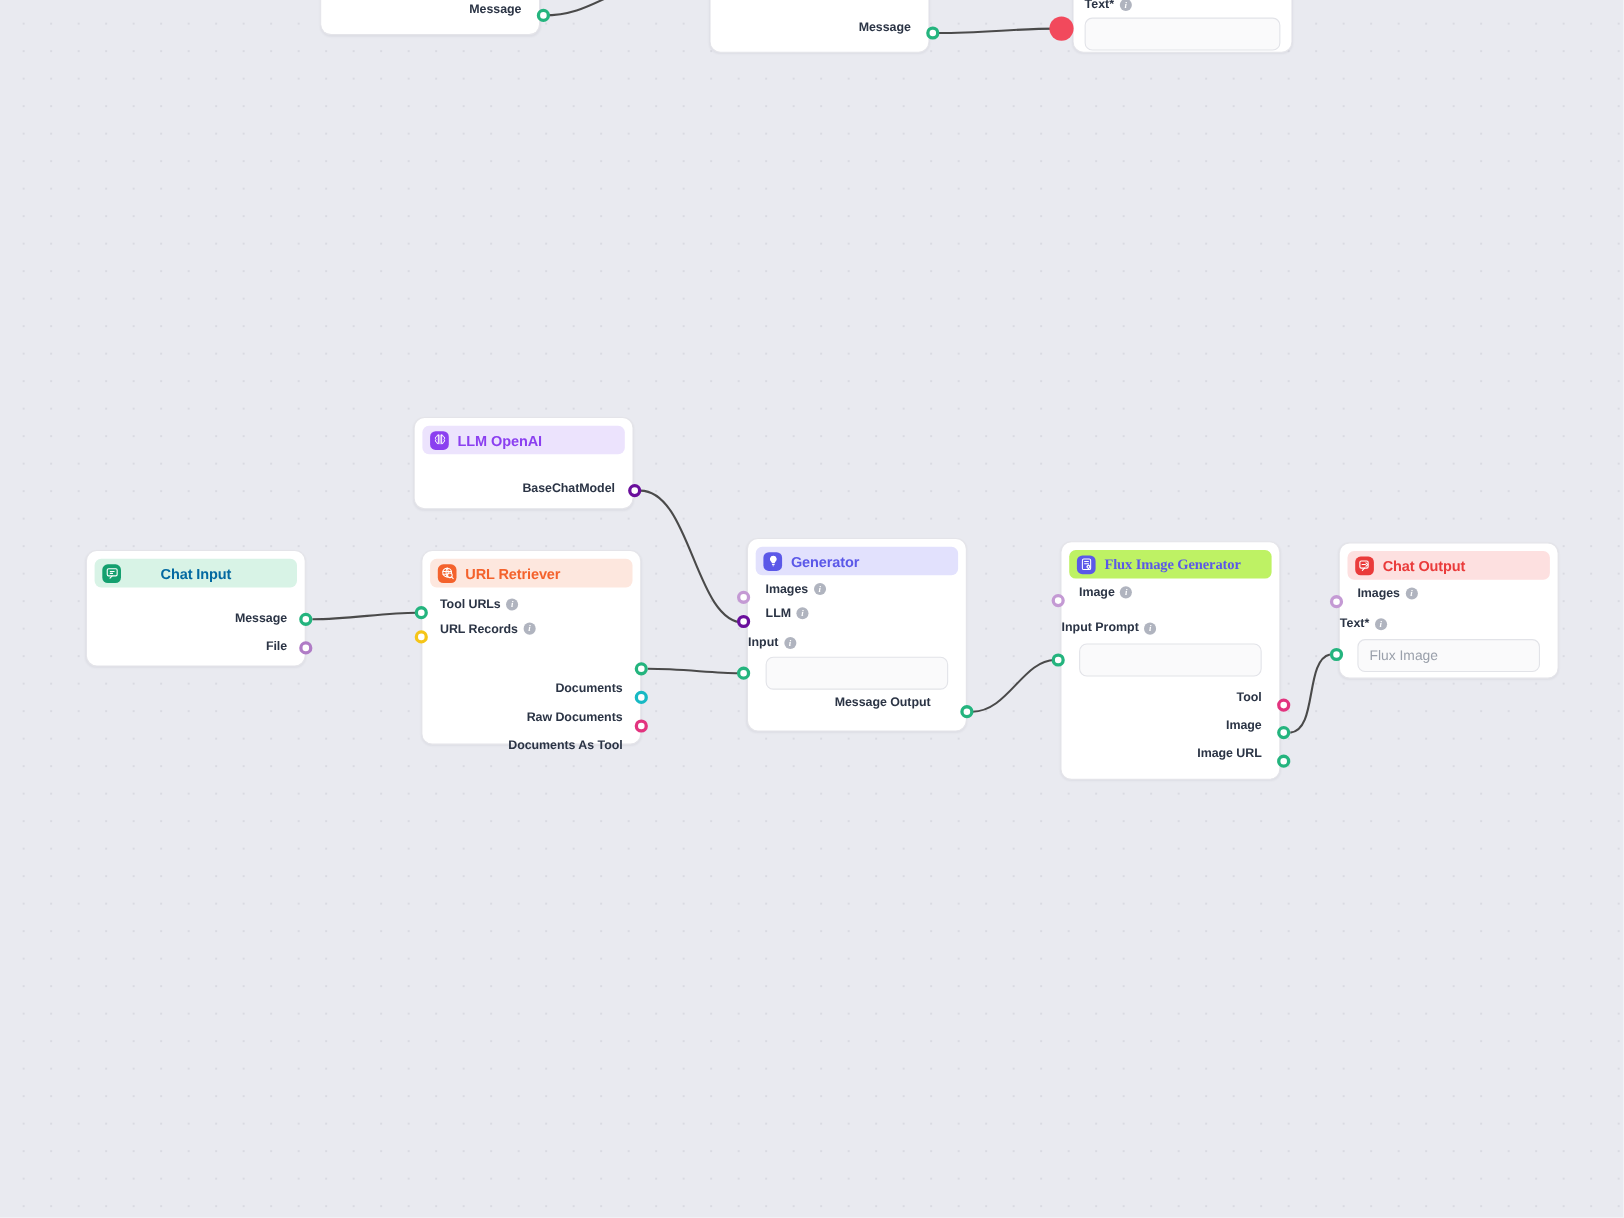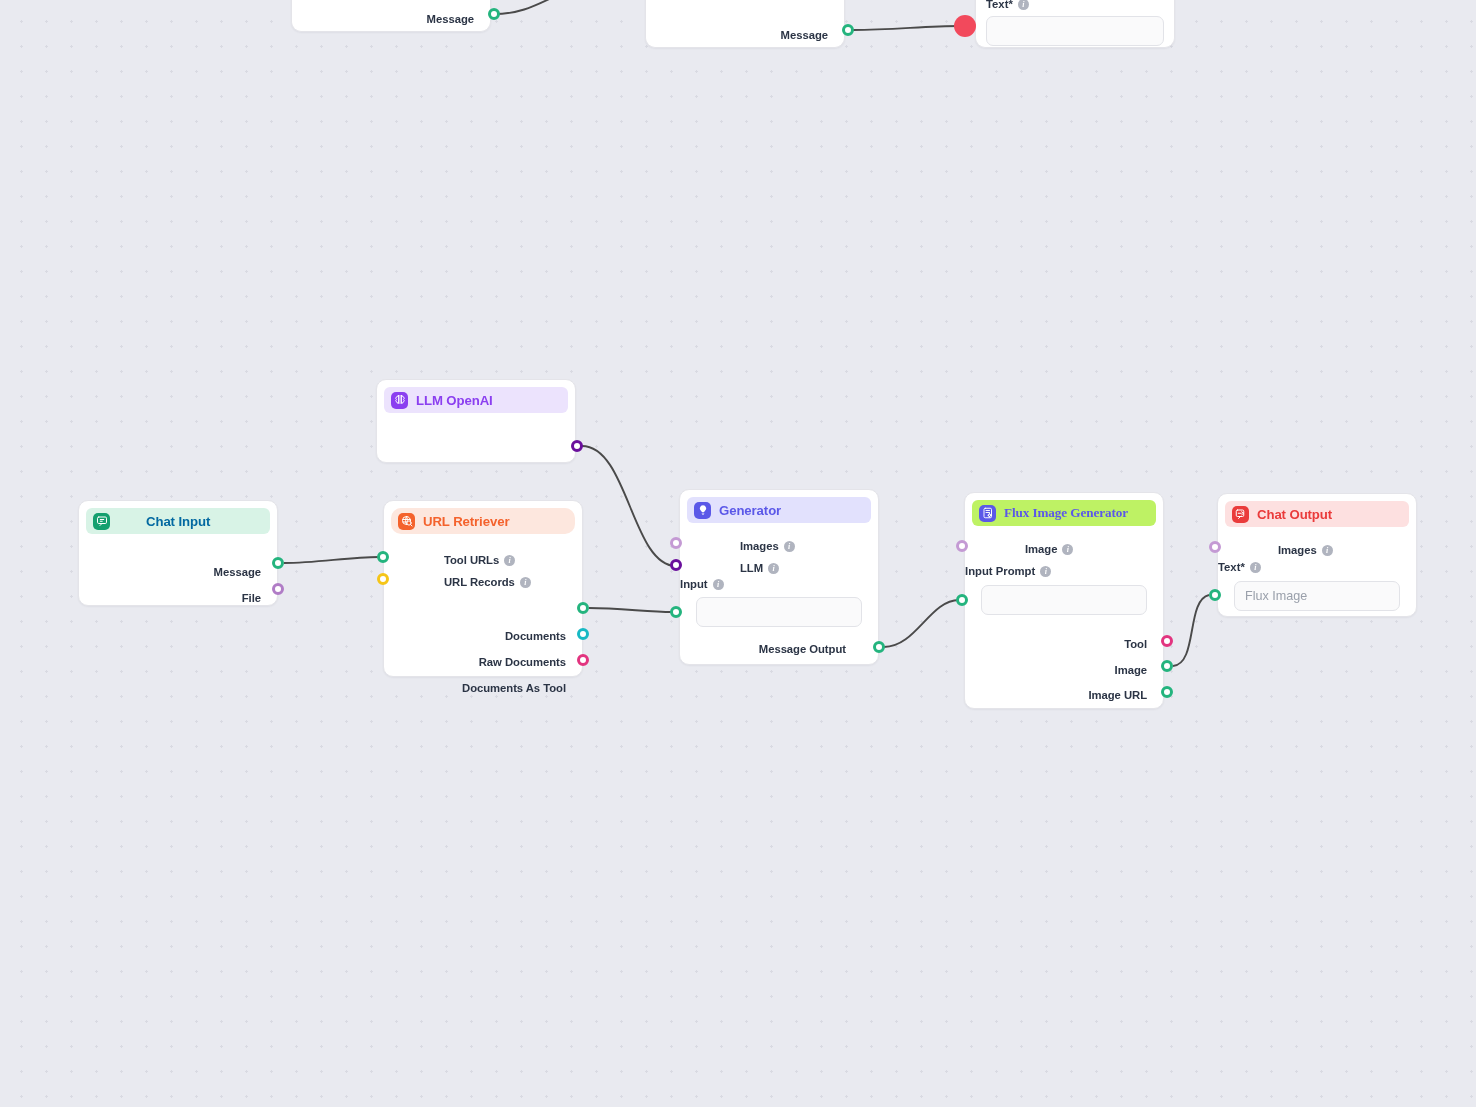--- a/index.html
+++ b/index.html
@@ -64,26 +64,25 @@
     flex: 0 0 auto;
   }
   .node-icon svg { display:block; }
   .node-body { position: relative; }
 
   
   .row {
     position: relative;
     height: 22px;
     display: flex;
-    align-items: flex-end;
+    align-items: flex-start;
     font-size: 11.3px;
     font-weight: bold;
     color: #2b3445;
     letter-spacing: -0.05px;
-    margin-left: 44px;
   }
   .row.left  { justify-content: flex-start; padding-left: 16px; }
   .row.right { justify-content: flex-end;  padding-right: 16px; }
   .row .lbl { white-space: nowrap; }
 
   .info-icon {
     display: inline-flex;
     align-items: center;
     justify-content: center;
     width: 11px; height: 11px;
@@ -201,20 +200,25 @@
     <div class="node-header" style="background:#ece3fd;">
       <span class="node-icon" style="background:#8b3ff0;">
         <svg width="12" height="12" viewBox="0 0 24 24" fill="none" stroke="#ffffff" stroke-width="1.8" stroke-linecap="round">
           <path d="M9 3a3 3 0 0 0-3 3 2.5 2.5 0 0 0-1 4.8A2.8 2.8 0 0 0 6 16a3 3 0 0 0 3 3V3z"></path>
           <path d="M15 3a3 3 0 0 1 3 3 2.5 2.5 0 0 1 1 4.8A2.8 2.8 0 0 1 18 16a3 3 0 0 1-3 3V3z"></path>
           <path d="M12 3v16"></path>
         </svg>
       </span>
       <span class="node-title" style="color:#8b3ff0;">LLM OpenAI</span>
     </div>
+    <div class="node-body" style="position:relative; height:46px;">
+      <div class="row right" style="position:absolute; right:0; top:25px; width:100%;">
+        <span class="lbl">BaseChatModel</span>
+      </div>
+    </div>
   </div>
   <div class="port" style="left:571px; top:440px; border-color:#6a0f9c;"></div>
 
   <div class="node" style="left:78px; top:500px; width:200px; height:106px;">
     <div class="node-header" style="background:#d8f3e6;">
       <span class="node-icon" style="background:#14a06f;">
         <svg width="12" height="12" viewBox="0 0 24 24" fill="none" stroke="#ffffff" stroke-width="2" stroke-linecap="round" stroke-linejoin="round">
           <rect x="3" y="4" width="18" height="13" rx="2.5"></rect>
           <path d="M8 21l4-4"></path>
           <path d="M8.5 9h7M8.5 12.5h4"></path>
@@ -228,21 +232,21 @@
       </div>
       <div class="row right" style="position:absolute; right:0; top:48px; width:100%;">
         <span class="lbl">File</span>
       </div>
     </div>
   </div>
   <div class="port" style="left:272px; top:557px; border-color:#24b47e;"></div>
   <div class="port" style="left:272px; top:583px; border-color:#b07cc6;"></div>
 
   <div class="node" style="left:383px; top:500px; width:200px; height:177px;">
-    <div class="node-header" style="background:#fde7de;border-radius:10px;">
+    <div class="node-header" style="background:#fde7de;">
       <span class="node-icon" style="background:#f4622c;">
         <svg width="12" height="12" viewBox="0 0 24 24" fill="none" stroke="#ffffff" stroke-width="1.9" stroke-linecap="round">
           <circle cx="11" cy="11" r="8"></circle>
           <path d="M3.5 9h15M3.5 14h10"></path>
           <path d="M11 3c-2.6 3 -2.6 13 0 16"></path>
           <path d="M11 3c2.6 3 2.6 13 0 16"></path>
           <circle cx="16" cy="16" r="4.2" fill="#f4622c"></circle>
           <path d="M19 19l3 3"></path>
         </svg>
       </span>

